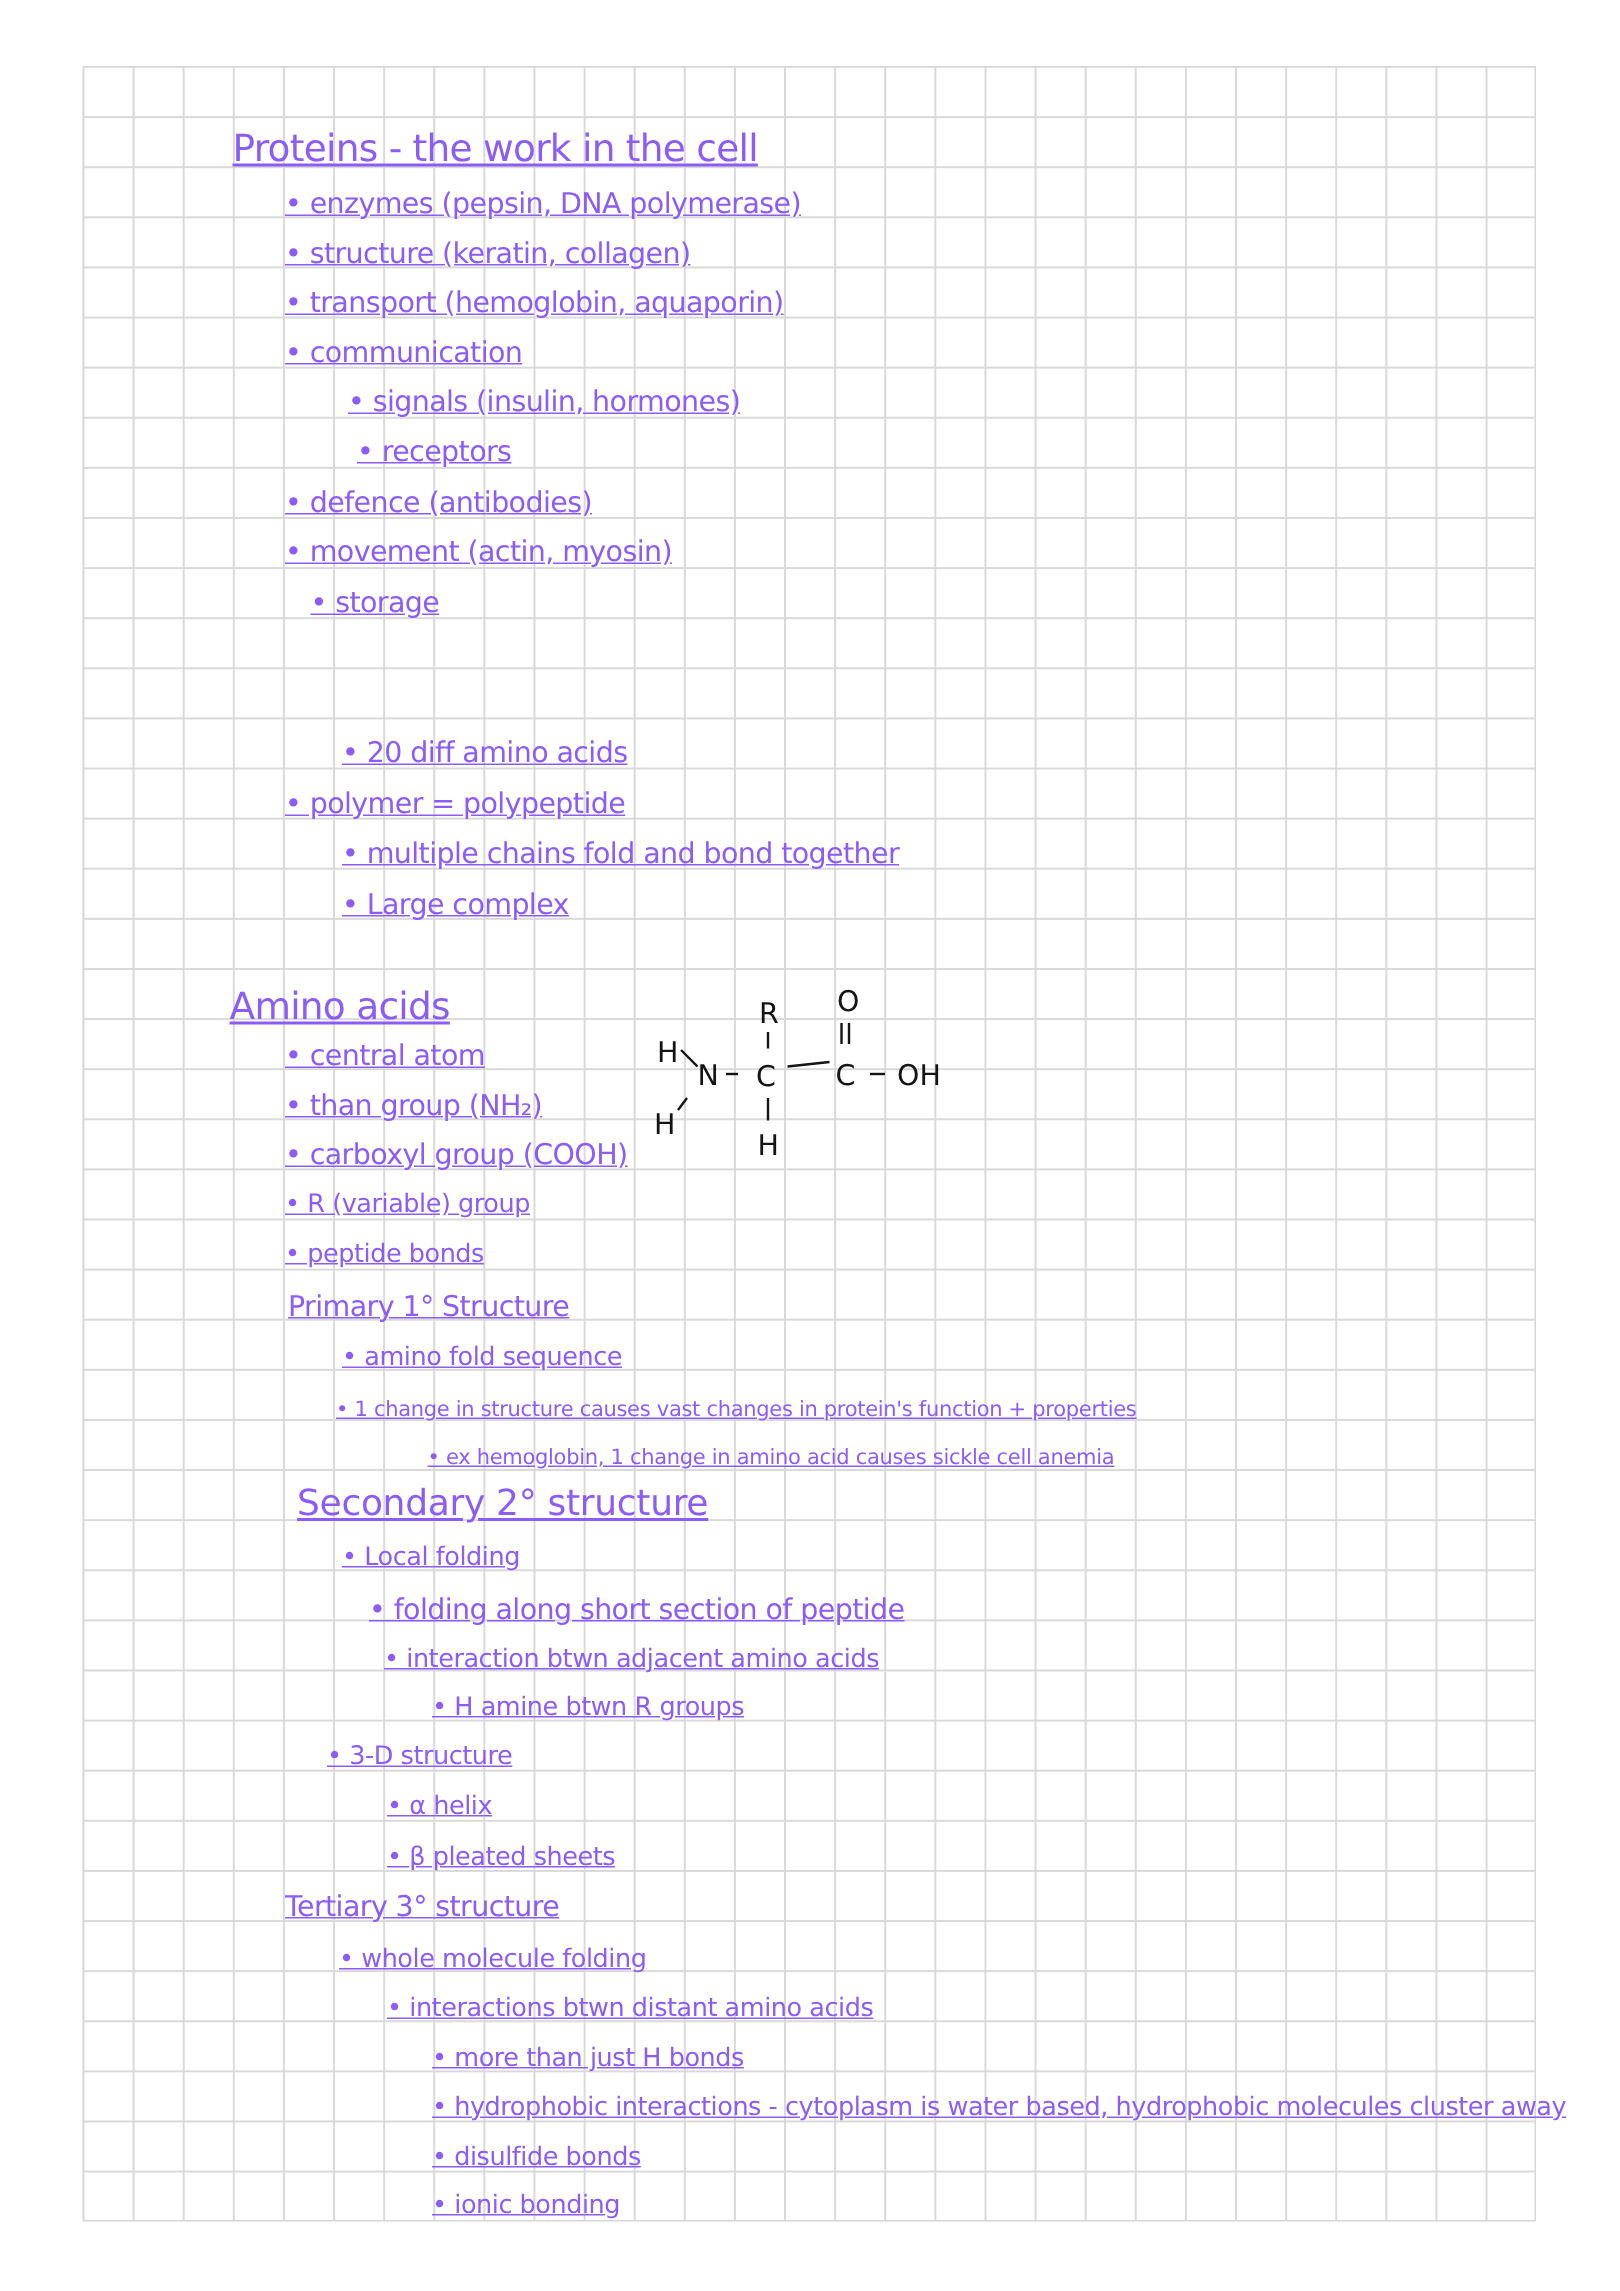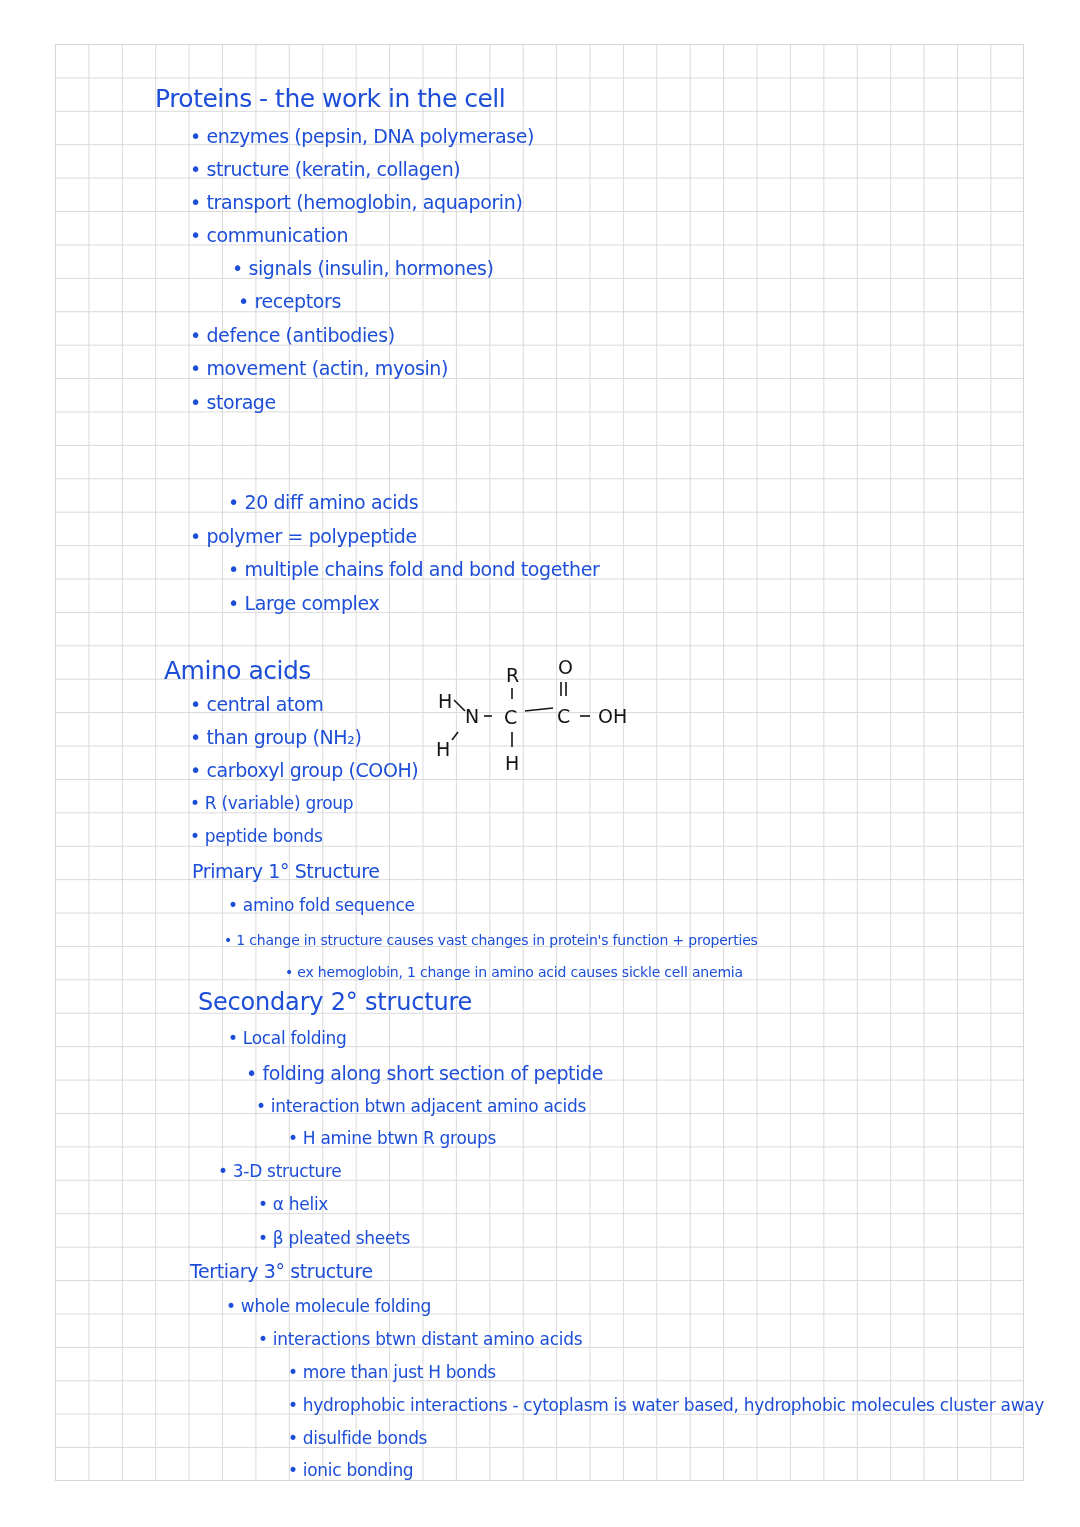--- a/index.html
+++ b/index.html
@@ -15,23 +15,24 @@
     box-sizing: border-box;
     background-image:
       linear-gradient(to right, #d9d9d9 1px, transparent 1px),
       linear-gradient(to bottom, #d9d9d9 1px, transparent 1px);
     background-size: 33.41px 33.41px;
     background-position: -1px -1px;
   }
   .ink {
     position: absolute;
     font-family: "DejaVu Sans", sans-serif;
-    color: #1d4ed8;
+    color: #8b5cf6;
     white-space: nowrap;
     line-height: 1;
+    text-decoration: underline;
   }
   .h1 { font-size: 25px; letter-spacing: -0.5px; }
   .h2 { font-size: 23px; letter-spacing: -0.5px; }
   .l  { font-size: 19px; letter-spacing: -0.4px; }
   .s  { font-size: 17px; letter-spacing: -0.3px; }
   .xs { font-size: 14px; letter-spacing: -0.2px; }
   .big { font-size: 24px; letter-spacing: -0.2px; }
   .formula {
     position: absolute; left: 430px; top: 652px; width: 220px; height: 130px;
   }
@@ -48,28 +49,28 @@
 
   <div class="ink h1" style="left:155px; top:86px;">Proteins - the work in the cell</div>
   <div class="ink l" style="left:190px; top:127px;">• enzymes (pepsin, DNA polymerase)</div>
   <div class="ink l" style="left:190px; top:160px;">• structure (keratin, collagen)</div>
   <div class="ink l" style="left:190px; top:193px;">• transport (hemoglobin, aquaporin)</div>
   <div class="ink l" style="left:190px; top:226px;">• communication</div>
   <div class="ink l" style="left:232px; top:259px;">• signals (insulin, hormones)</div>
   <div class="ink l" style="left:238px; top:292px;">• receptors</div>
   <div class="ink l" style="left:190px; top:326px;">• defence (antibodies)</div>
   <div class="ink l" style="left:190px; top:359px;">• movement (actin, myosin)</div>
-  <div class="ink l" style="left:190px; top:393px;">• storage</div>
+  <div class="ink l" style="left:190px; top:393px;padding-left:17px;">• storage</div>
 
   <div class="ink l" style="left:228px; top:493px;">• 20 diff amino acids</div>
   <div class="ink l" style="left:190px; top:527px;">• polymer = polypeptide</div>
   <div class="ink l" style="left:228px; top:560px;">• multiple chains fold and bond together</div>
   <div class="ink l" style="left:228px; top:594px;">• Large complex</div>
 
-  <div class="ink h1" style="left:164px; top:658px;text-align:right;">Amino acids</div>
+  <div class="ink h1" style="left:153px; top:658px;text-align:right;">Amino acids</div>
   <div class="ink l" style="left:190px; top:695px;">• central atom</div>
   <div class="ink l" style="left:190px; top:728px;">• than group (NH₂)</div>
   <div class="ink l" style="left:190px; top:761px;">• carboxyl group (COOH)</div>
   <div class="ink s" style="left:190px; top:795px;">• R (variable) group</div>
   <div class="ink s" style="left:190px; top:828px;">• peptide bonds</div>
 
   <div class="formula">
     <svg viewBox="0 0 220 130" xmlns="http://www.w3.org/2000/svg">
       <text x="76" y="30">R</text>
       <text x="128" y="22">O</text>

